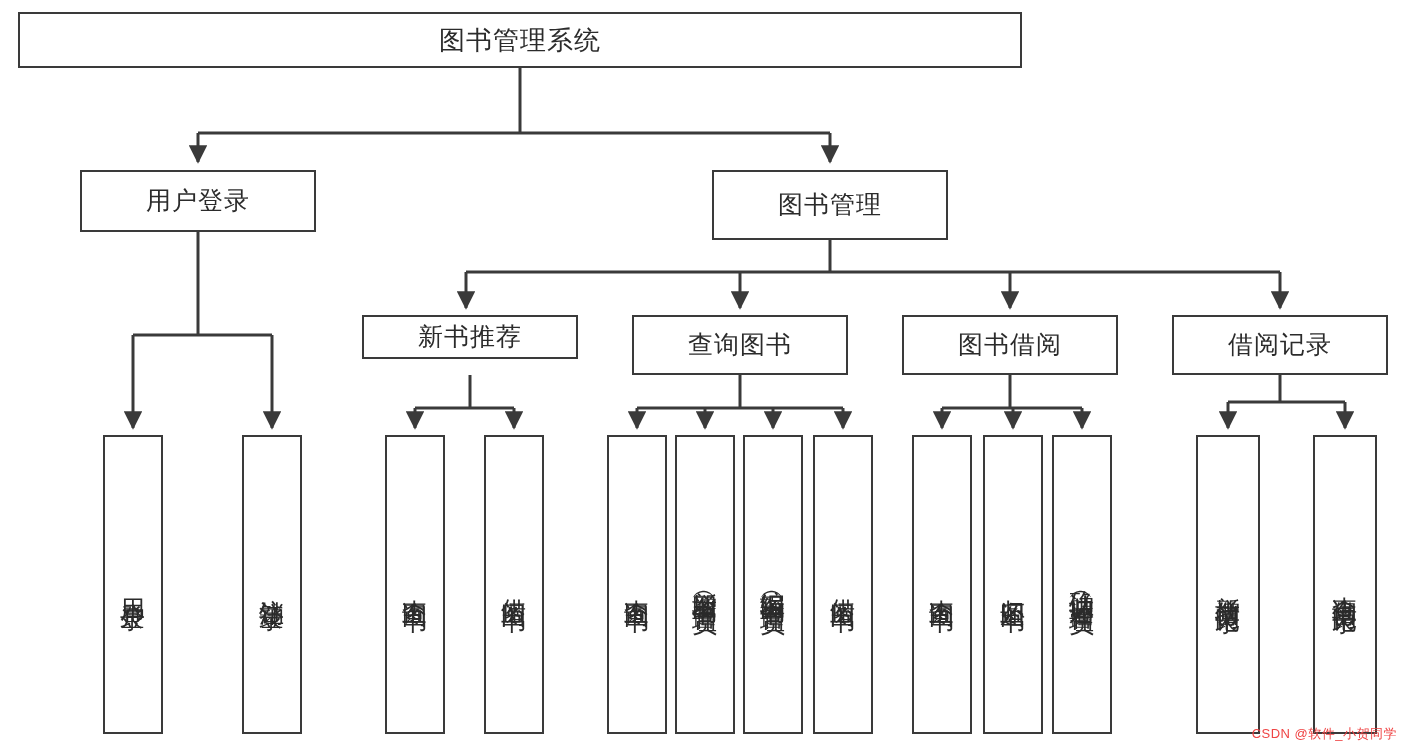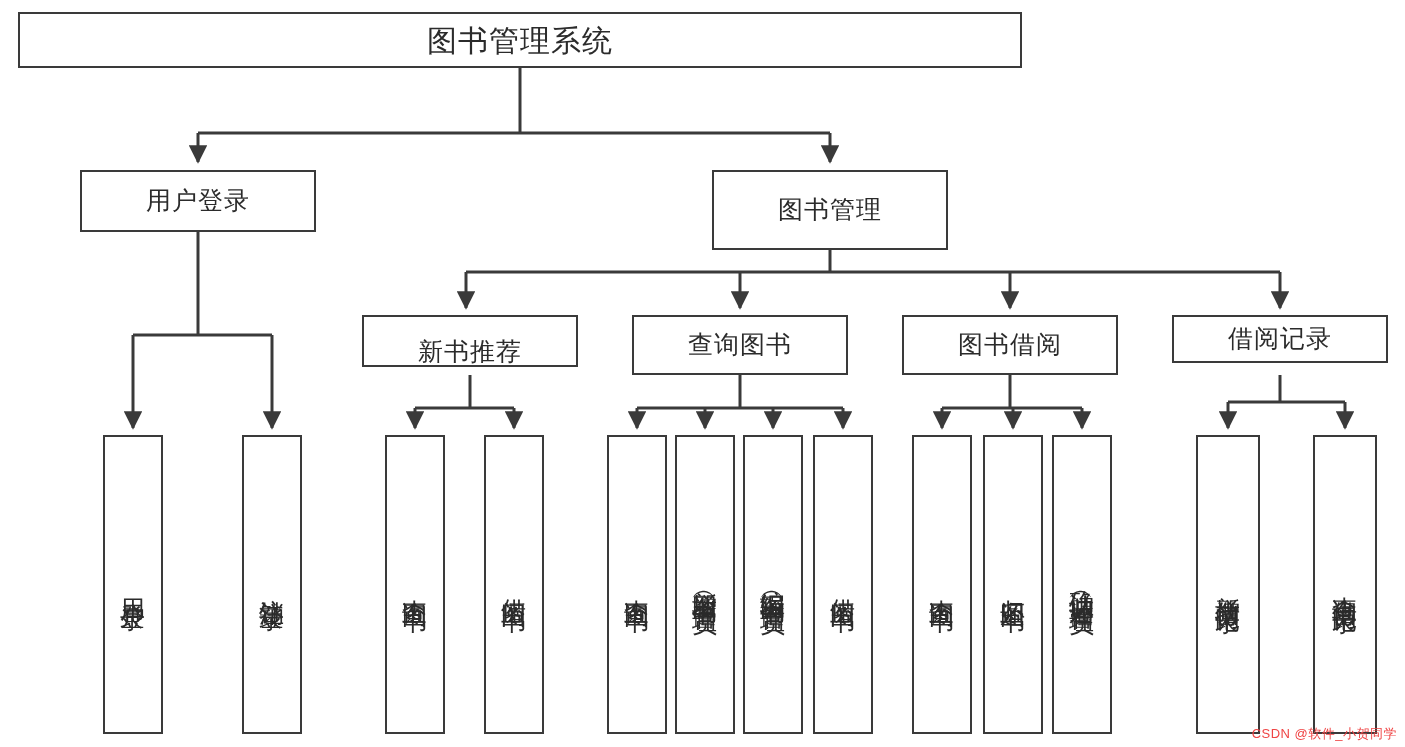--- a/index.html
+++ b/index.html
@@ -34,21 +34,21 @@
     justify-content: center;
     color: #2b2b2b;
     z-index: 2;
   }
   .node.horiz {
     font-size: 25px;
     letter-spacing: 1px;
     line-height: 1.1;
   }
   .node.root {
-    font-size: 30px;
+    font-size: 26px;
   }
   .node.leaf {
     font-size: 25px;
     align-items: center;
     justify-content: center;
     padding: 6px 0;
   }
   .vtext {
     writing-mode: vertical-rl;
     text-orientation: upright;
@@ -123,34 +123,34 @@
     </g>
   </svg>
 
   <div class="node horiz root" style="left:18px; top:12px; width:1004px; height:56px;">
     <span>图书管理系统</span>
   </div>
 
   <div class="node horiz" style="left:80px; top:170px; width:236px; height:62px;">
     <span>用户登录</span>
   </div>
-  <div class="node horiz" style="left:712px; top:170px; width:236px; height:80px;">
+  <div class="node horiz" style="left:712px; top:170px; width:236px; height:70px;">
     <span>图书管理</span>
   </div>
 
-  <div class="node horiz" style="left:362px; top:315px; width:216px; height:52px;align-items:flex-end;">
+  <div class="node horiz" style="left:362px; top:315px; width:216px; height:44px;">
     <span>新书推荐</span>
   </div>
   <div class="node horiz" style="left:632px; top:315px; width:216px; height:60px;">
     <span>查询图书</span>
   </div>
   <div class="node horiz" style="left:902px; top:315px; width:216px; height:60px;">
     <span>图书借阅</span>
   </div>
-  <div class="node horiz" style="left:1172px; top:315px; width:216px; height:48px;">
+  <div class="node horiz" style="left:1172px; top:315px; width:216px; height:60px;">
     <span>借阅记录</span>
   </div>
 
   <div class="node leaf" style="left:103px; top:435px; width:60px; height:299px;">
     <span class="vtext">用户登录</span>
   </div>
   <div class="node leaf" style="left:242px; top:435px; width:60px; height:299px;">
     <span class="vtext">注销登录</span>
   </div>
 

